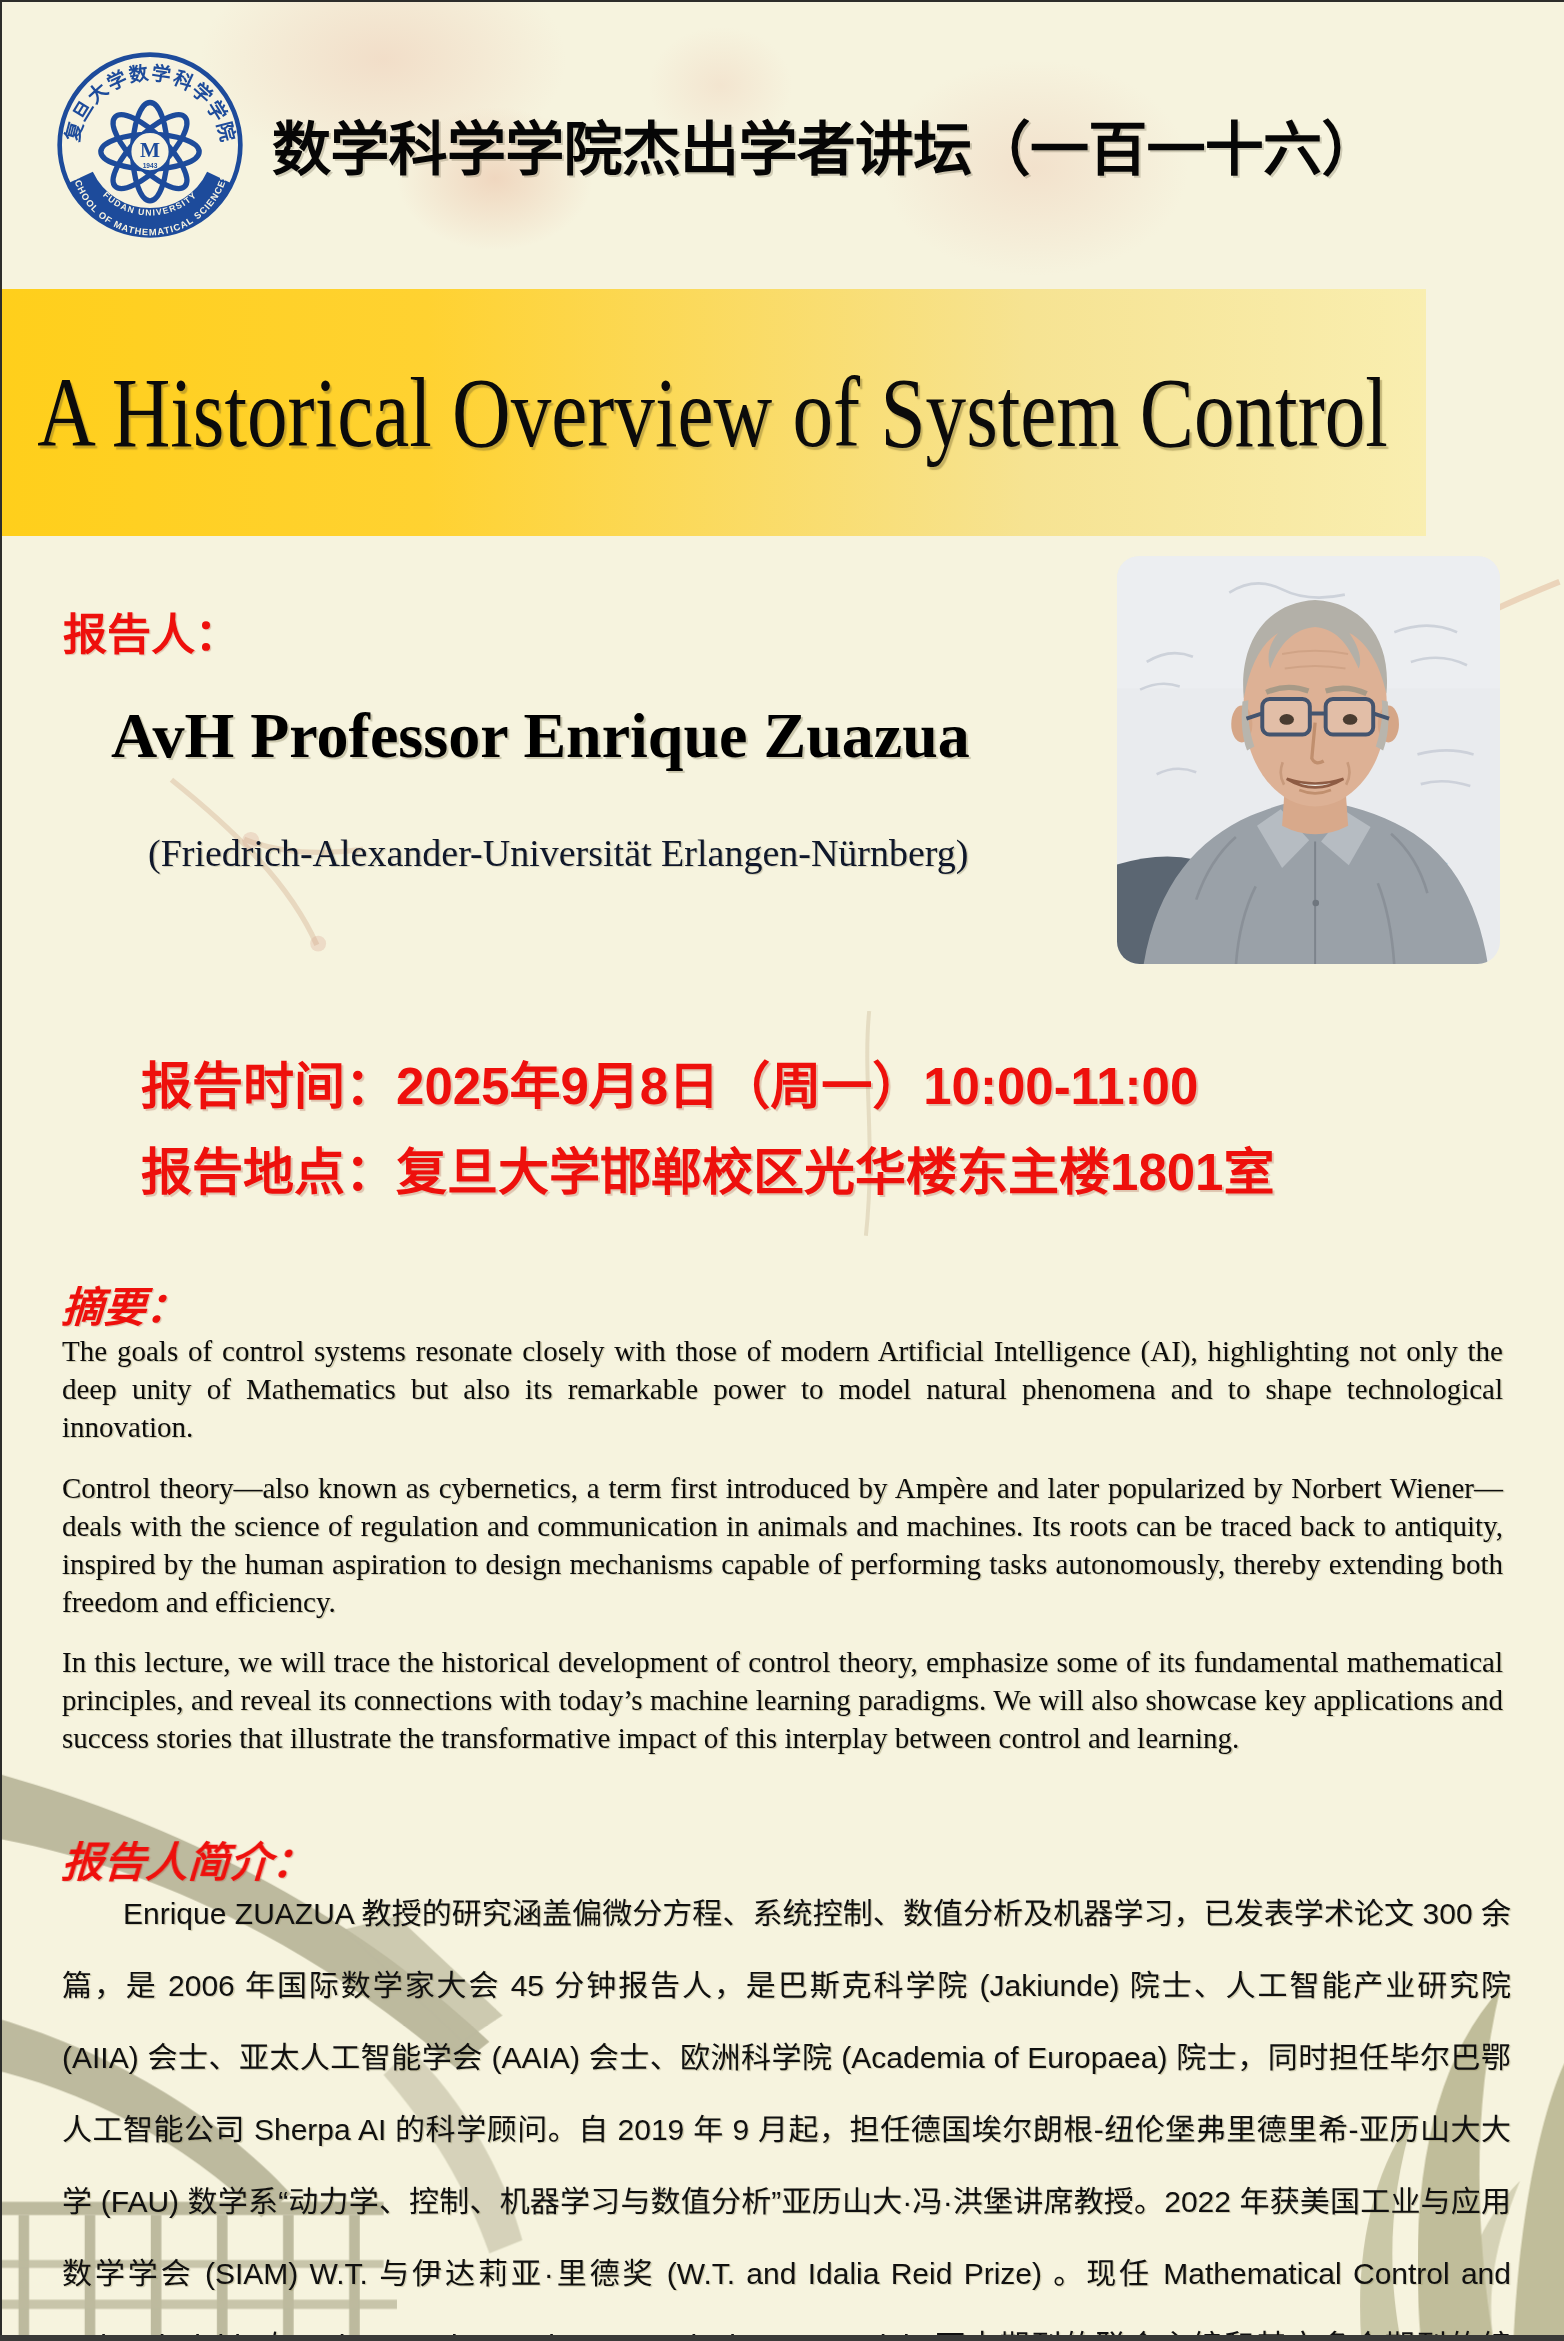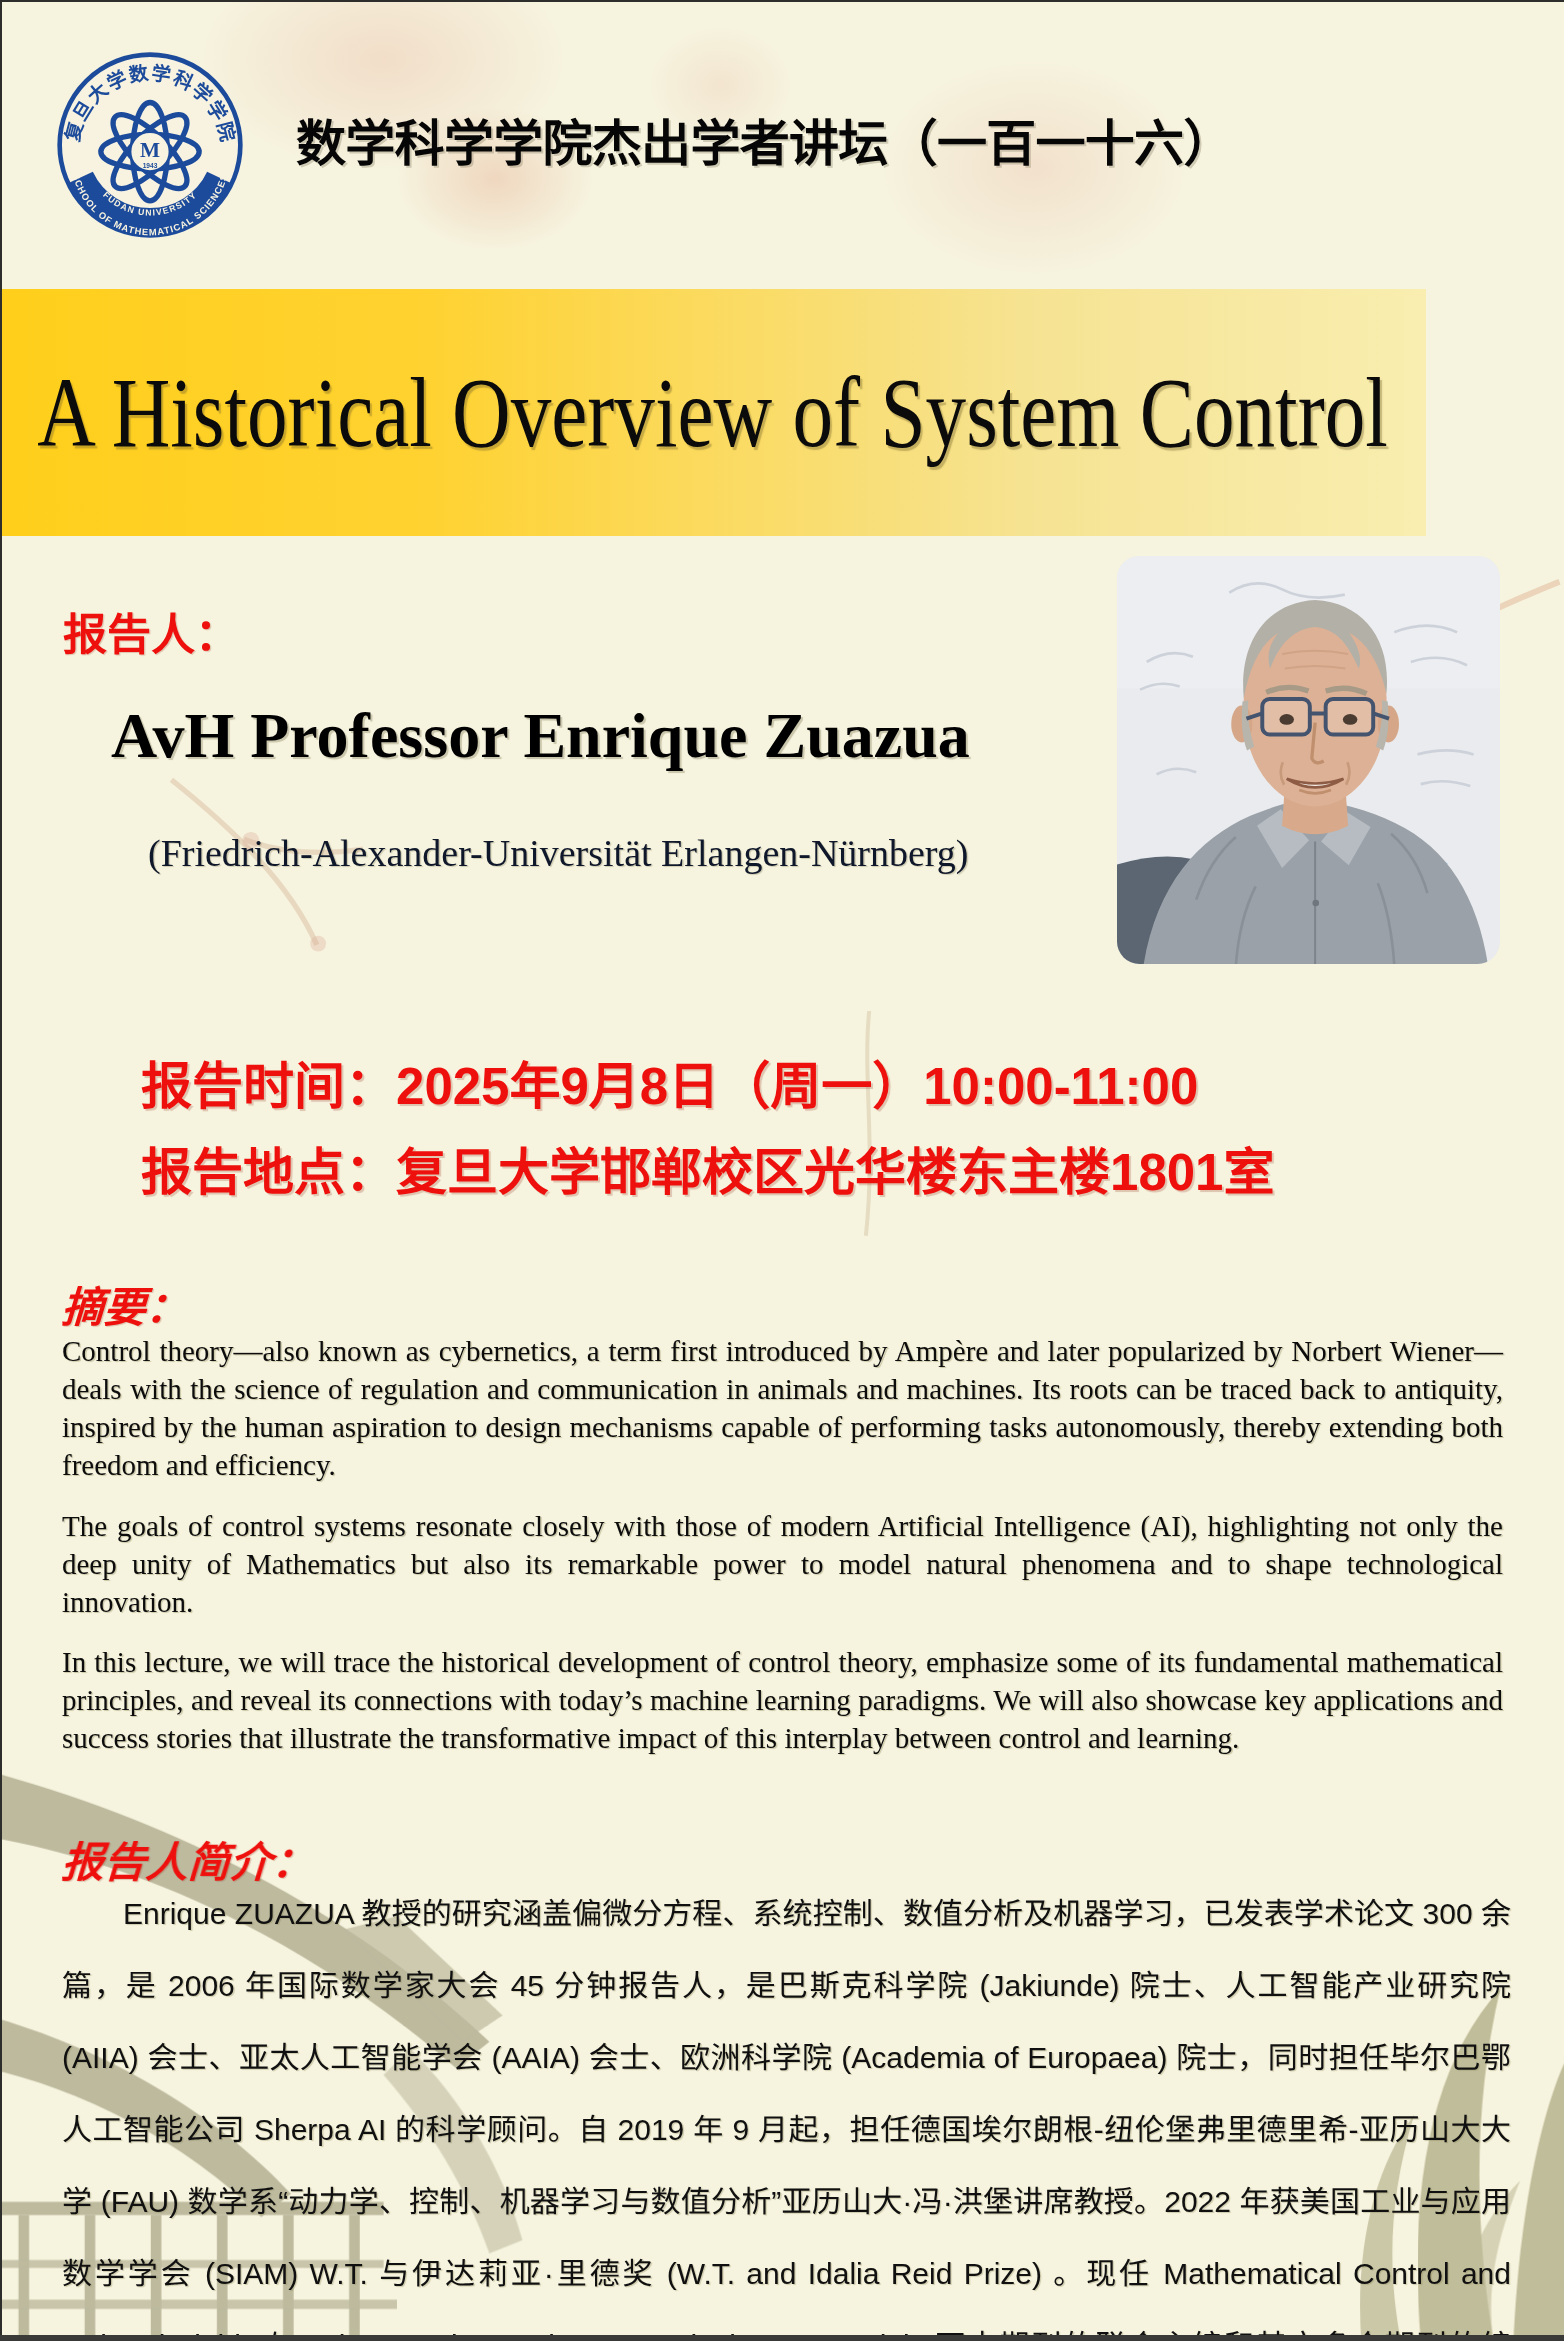--- a/index.html
+++ b/index.html
@@ -12,23 +12,23 @@
   .b2{left:879px;top:59px;width:311px;height:218px;background:radial-gradient(ellipse at center,rgba(236,196,174,.38),rgba(236,196,174,0) 70%);}
   .b3{left:396px;top:106px;width:198px;height:145px;background:radial-gradient(ellipse at center,rgba(224,150,120,.30),rgba(224,150,120,0) 70%);}
   .b4{left:648px;top:26.4px;width:145px;height:119px;background:radial-gradient(ellipse at center,rgba(236,196,174,.30),rgba(236,196,174,0) 70%);}
   .wm{position:absolute;pointer-events:none;}
   
   .edge-left{left:0;top:0;width:2px;height:2342px;background:#2d2d2b;z-index:9;}
   .edge-top{left:0;top:0;width:1565px;height:2px;background:#2d2d2b;z-index:9;}
   .bottom-bar{left:0;top:2335px;width:1565px;height:6.6px;background:#3a3a38;z-index:9;}
   
   .logo{left:57px;top:52px;width:186px;height:186px;z-index:3;}
-  .forum-title{left:272px;top:112px;z-index:3;font-size:50px;font-weight:900;color:#060606;
+  .forum-title{left:272px;top:112px;z-index:3;font-size:59px;font-weight:900;color:#060606;
     letter-spacing:-0.7px;white-space:nowrap;line-height:1.3;
-    text-shadow:2px 2px 0 rgba(70,65,35,.22);margin-left:24px;}
+    text-shadow:2px 2px 0 rgba(70,65,35,.22);}
   
   .banner{left:0;top:289px;width:1426px;height:247px;z-index:2;
     background:linear-gradient(90deg,#ffcf1b 0%,#ffd234 30%,#f7e globalthis 0%);
     background:linear-gradient(90deg,#ffcf1b 0%,#ffd231 30%,#f6e392 72%,#f9eeb0 100%);
     display:flex;align-items:center;justify-content:center;}
   .banner-title{font-family:"Liberation Serif",serif;font-size:99px;font-weight:500;color:#0b0b0b;
     white-space:nowrap;transform:scaleX(.82);transform-origin:50% 50%;
     text-shadow:2.6px 2.6px 1.3px rgba(110,95,40,.38);}
   
   .red{color:#ee100c;}
@@ -205,22 +205,22 @@
       <path d="M 257 337 Q 300 363 343 337 Q 300 351 257 337 Z" fill="#f6f2ea" stroke="#8e5c44" stroke-width="4"></path>
       <path d="M 276 354 Q 300 364 324 354" fill="none" stroke="#c08f6e" stroke-width="4"></path>
     </svg>
   </div>
 
   <div class="abs red sched time-line"><span>报告时间：</span><span>2025年9月8日（周一）10:00-11:00</span></div>
   <div class="abs red sched venue-line"><span>报告地点：</span><span>复旦大学邯郸校区光华楼东主楼1801室</span></div>
 
   <div class="abs red cal-label abstract-label">摘要：</div>
   <div class="abs abstract-body">
+    <p>The goals of control systems resonate closely with those of modern Artificial Intelligence (AI), highlighting not only the deep unity of Mathematics but also its remarkable power to model natural phenomena and to shape technological innovation.</p>
     <p>Control theory—also known as cybernetics, a term first introduced by Ampère and later popularized by Norbert Wiener—deals with the science of regulation and communication in animals and machines. Its roots can be traced back to antiquity, inspired by the human aspiration to design mechanisms capable of performing tasks autonomously, thereby extending both freedom and efficiency.</p>
-    <p>The goals of control systems resonate closely with those of modern Artificial Intelligence (AI), highlighting not only the deep unity of Mathematics but also its remarkable power to model natural phenomena and to shape technological innovation.</p>
     <p>In this lecture, we will trace the historical development of control theory, emphasize some of its fundamental mathematical principles, and reveal its connections with today’s machine learning paradigms. We will also showcase key applications and success stories that illustrate the transformative impact of this interplay between control and learning.</p>
   </div>
 
   <div class="abs red cal-label bio-label">报告人简介：</div>
   <div class="abs bio-body">Enrique ZUAZUA 教授的研究涵盖偏微分方程、系统控制、数值分析及机器学习，已发表学术论文 300 余篇，是 2006 年国际数学家大会 45 分钟报告人，是巴斯克科学院 (Jakiunde) 院士、人工智能产业研究院 (AIIA) 会士、亚太人工智能学会 (AAIA) 会士、欧洲科学院 (Academia of Europaea) 院士，同时担任毕尔巴鄂人工智能公司 Sherpa AI 的科学顾问。自 2019 年 9 月起，担任德国埃尔朗根-纽伦堡弗里德里希-亚历山大大学 (FAU) 数学系“动力学、控制、机器学习与数值分析”亚历山大·冯·洪堡讲席教授。2022 年获美国工业与应用数学学会 (SIAM) W.T. 与伊达莉亚·里德奖 (W.T. and Idalia Reid Prize) 。现任 Mathematical Control and Related Fields 与 Advances in Continuous and Discrete Models 两本期刊的联合主编和其它多个期刊的编委，以及多个科研中心与机构的科学委员会委员。</div>
 
 
   <div class="abs edge-left"></div>
   <div class="abs edge-top"></div>
   <div class="abs bottom-bar"></div>

